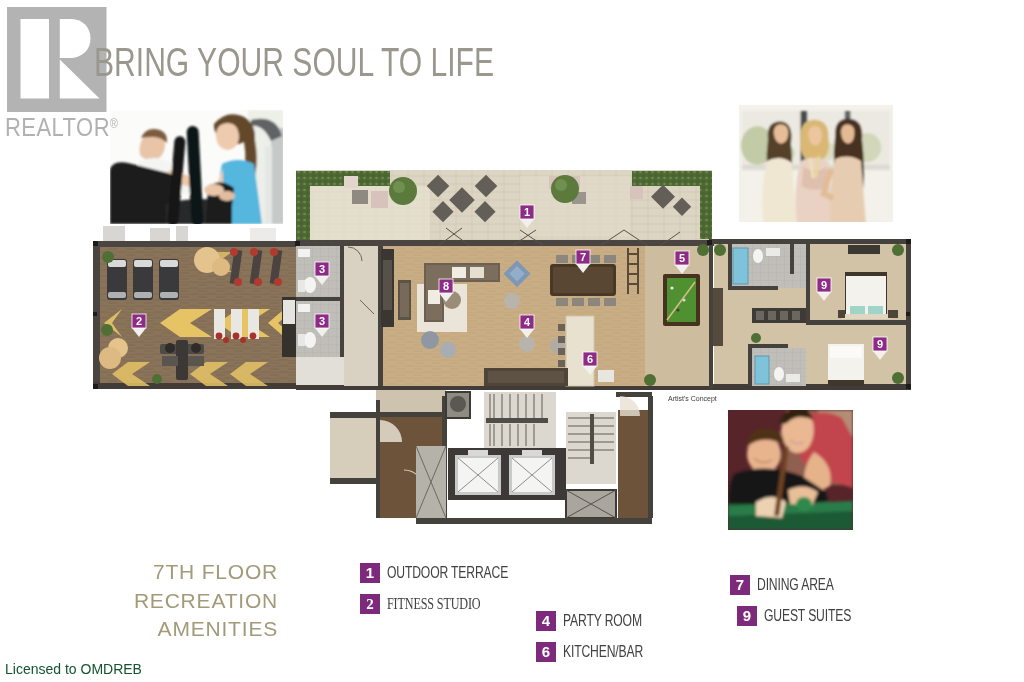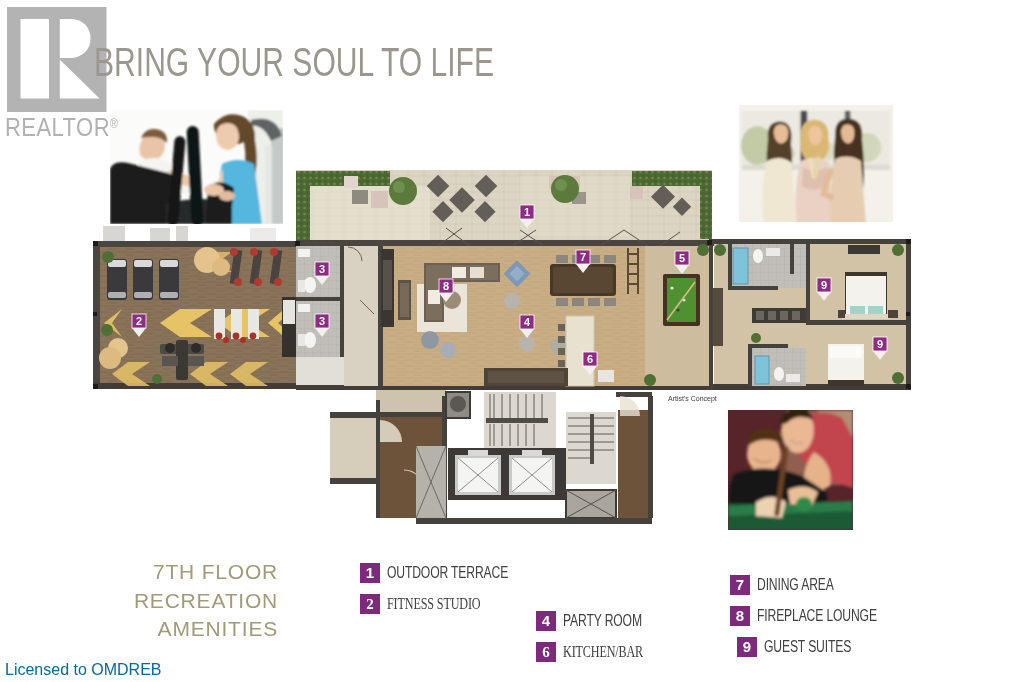--- a/index.html
+++ b/index.html
@@ -685,32 +685,31 @@
 
     <div style="position:relative;height:31px;font-family:Liberation Serif, serif;"><span class="lk">2</span><span class="lt">FITNESS STUDIO</span></div>
 
   </div>
 
   <div class="abs" style="left:536px;top:563px;margin-top:48px;">
 
     <div style="position:relative;height:31px;"><span class="lk">4</span><span class="lt">PARTY ROOM</span></div>
 
 
-    <div style="position:relative;height:31px;font-family:Liberation Serif, serif;"><span class="lk">6</span><span class="lt">KITCHEN/BAR</span></div>
+    <div style="position:relative;height:31px;"><span class="lk">6</span><span class="lt">KITCHEN/BAR</span></div>
   </div>
 
   <div class="abs" style="left:730px;top:575px;">
 
     <div style="position:relative;height:31px;"><span class="lk">7</span><span class="lt">DINING AREA</span></div>
 
-    <div style="position:relative;height:31px;"><span class="lk">8</span><span class="lt">FIREPLACE LOUNGE</span></div>
 
     <div style="position:relative;height:31px;margin-left:7px;"><span class="lk">9</span><span class="lt">GUEST SUITES</span></div>
   </div>
 
-  <div class="abs" style="left:5px;top:661px;font-size:16px;color:#0369a1;">Licensed to OMDREB</div>
+  <div class="abs" style="left:5px;top:661px;font-size:14px;color:#14532d;">Licensed to OMDREB</div>
 
 </div>
 <style>
   .lk{display:inline-block;width:20px;height:20px;background:#7d2a7c;color:#fff;font-size:15px;font-weight:bold;
       text-align:center;line-height:20px;vertical-align:middle;}
   .lt{margin-left:7px;font-size:16px;color:#414141;letter-spacing:-0.2px;vertical-align:middle;transform:scaleX(0.76);transform-origin:left;display:inline-block;}
 </style>
 
 </body></html>

